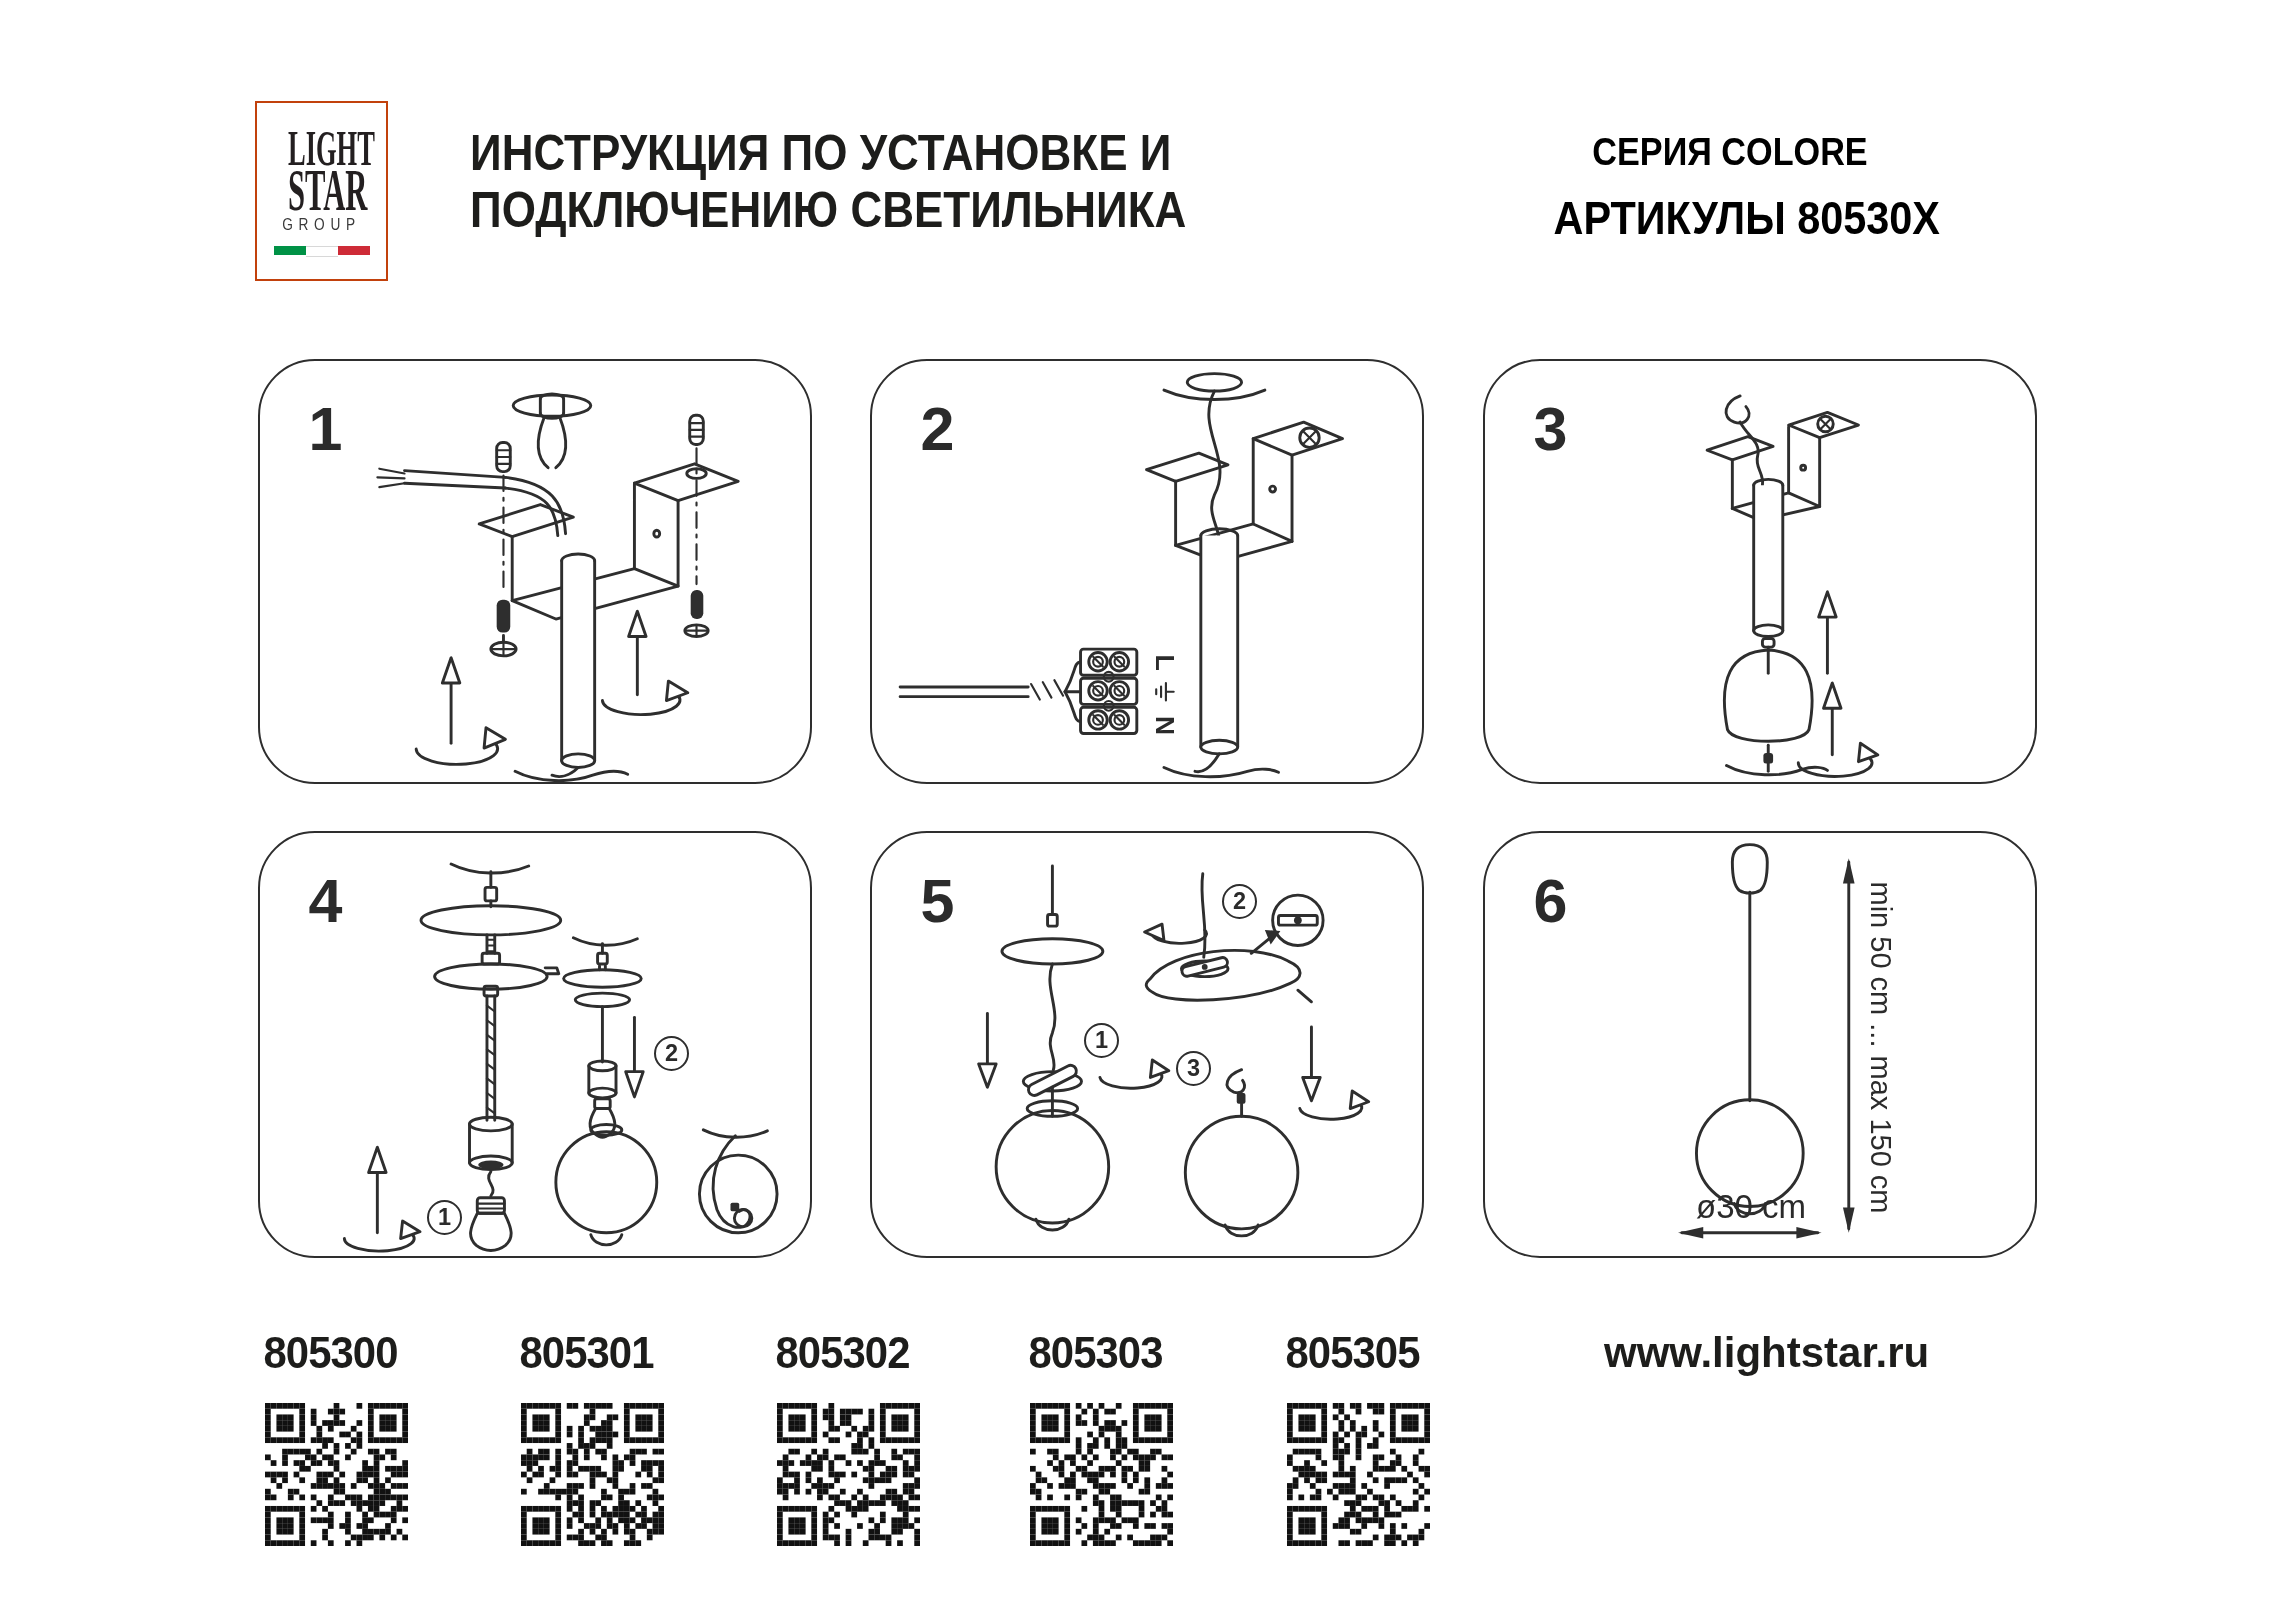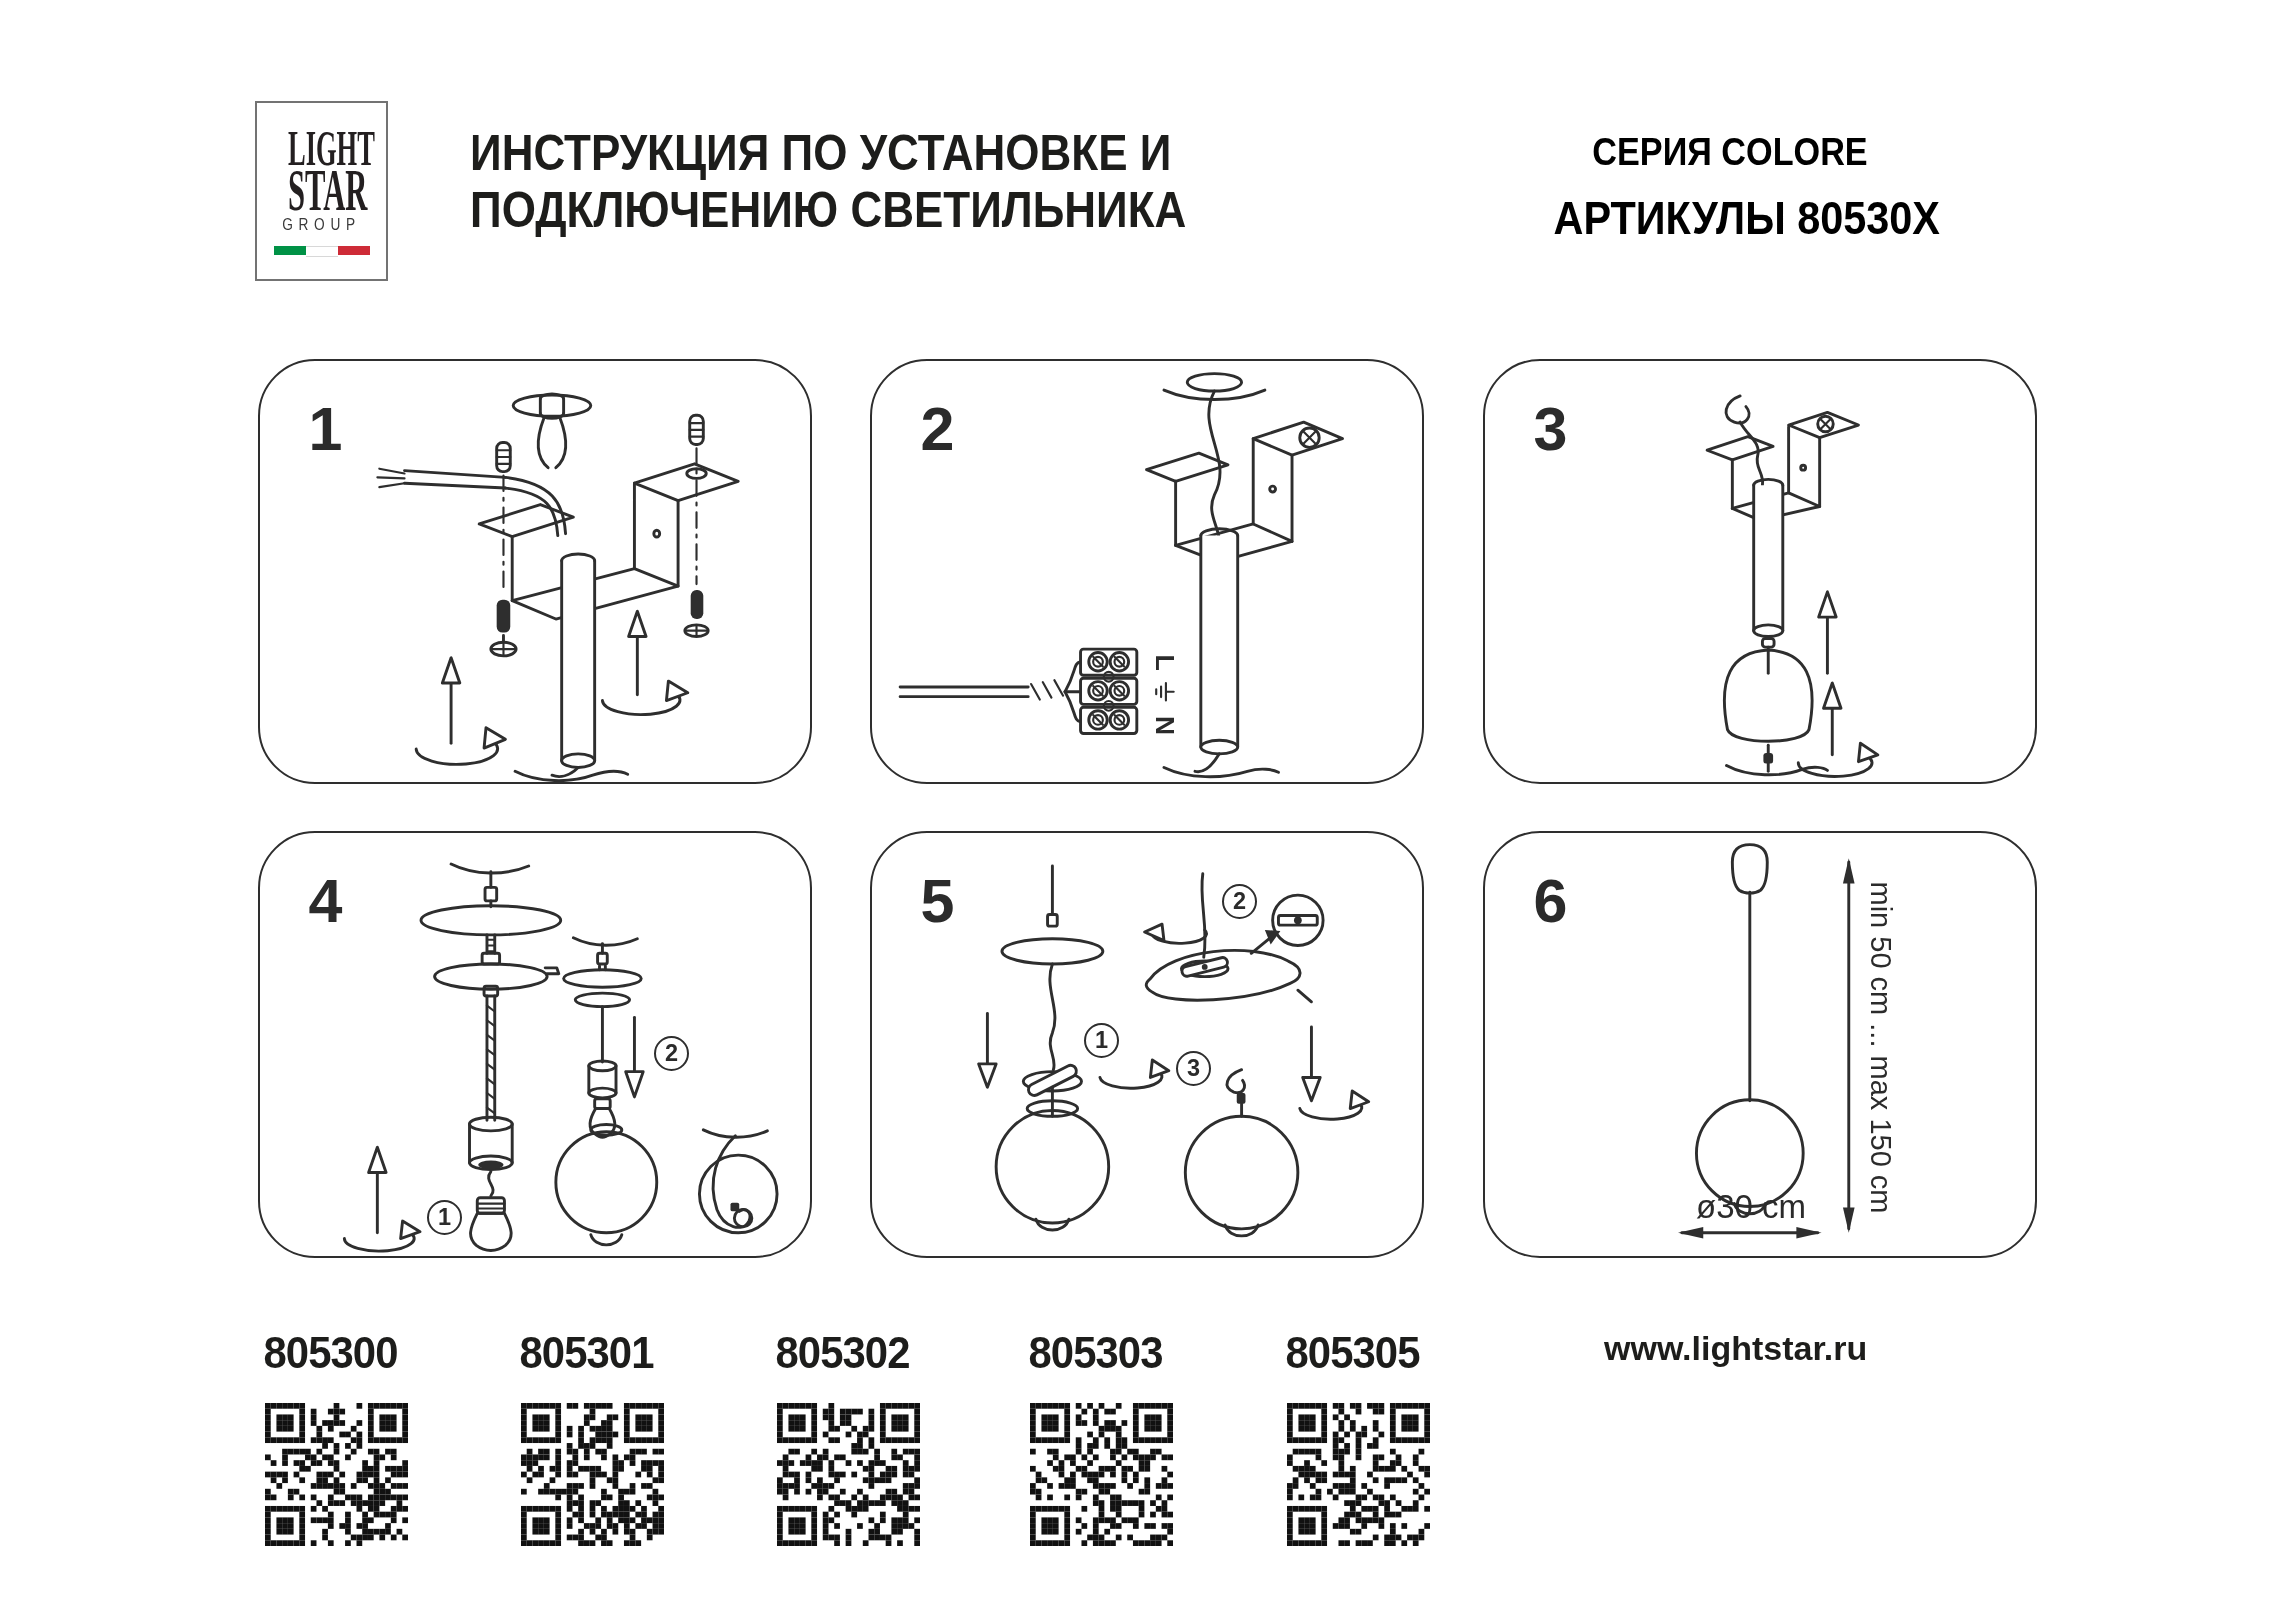--- a/index.html
+++ b/index.html
@@ -1,21 +1,21 @@
 <!DOCTYPE html>
 <html><head>
 <meta charset="utf-8">
 <style>
   html,body{margin:0;padding:0;background:#fff;}
   .page{position:relative;width:2293px;height:1621px;background:#ffffff;
         font-family:"Liberation Sans",sans-serif;color:#262626;overflow:hidden;}
 
   
   .logo-box{position:absolute;left:255px;top:101px;width:129px;height:176px;
-            border:2px solid #737373;background:#fff;text-align:center;}
+            border:2px solid #c2410c;background:#fff;text-align:center;}
   .logo-light{margin-top:25.5px;font-family:"Liberation Serif",serif;font-weight:700;
               font-size:51px;line-height:39px;color:#231f20;transform:scaleX(.52);transform-origin:center;}
   .logo-star{font-family:"Liberation Serif",serif;font-weight:700;font-size:59px;line-height:45px;
              color:#231f20;transform:scaleX(.52);transform-origin:center;}
   .logo-group{margin-top:2px;font-size:16.7px;letter-spacing:6.9px;color:#3a3a3a;transform:scaleX(.82);transform-origin:center;}
   .flag{position:absolute;left:16.7px;top:143px;width:96px;height:8.8px;display:flex;}
   .flag span{flex:1;height:100%;}
   .flag .g{background:#009246;} .flag .w{background:#ffffff;border-top:1px solid #d8d8d8;border-bottom:1px solid #d8d8d8;} .flag .r{background:#ce2b37;}
 
   .title{position:absolute;left:470px;top:125px;font-weight:700;font-size:50px;line-height:57px;
@@ -49,21 +49,21 @@
          text-align:center;font-size:29px;color:#2b2b2b;transform:rotate(90deg);transform-origin:0 0;white-space:nowrap;}
   .dim-h{position:absolute;left:178px;top:355px;width:176px;text-align:center;font-size:33px;color:#2b2b2b;}
 
   
   .art-col{position:absolute;top:1327px;width:157px;text-align:left;}
   .art-num{font-size:45px;font-weight:700;color:#1d1d1b;letter-spacing:-1px;
            transform:scaleX(.93);transform-origin:center top;}
   .qr{width:143px;height:143px;margin:23.5px auto 0;}
   .qr svg{width:100%;height:100%;}
   .qr rect{fill:#111;}
-  .website{position:absolute;left:1604px;top:1329px;font-size:34px;font-weight:700;color:#1d1d1b;}
+  .website{position:absolute;left:1604px;top:1329px;font-size:42px;font-weight:700;color:#1d1d1b;}
 </style>
 </head>
 <body>
 
 <div class="page">
 
   <div class="logo-box">
     <div class="logo-light">LIGHT</div>
     <div class="logo-star">STAR</div>
     <div class="logo-group">GROUP</div>

